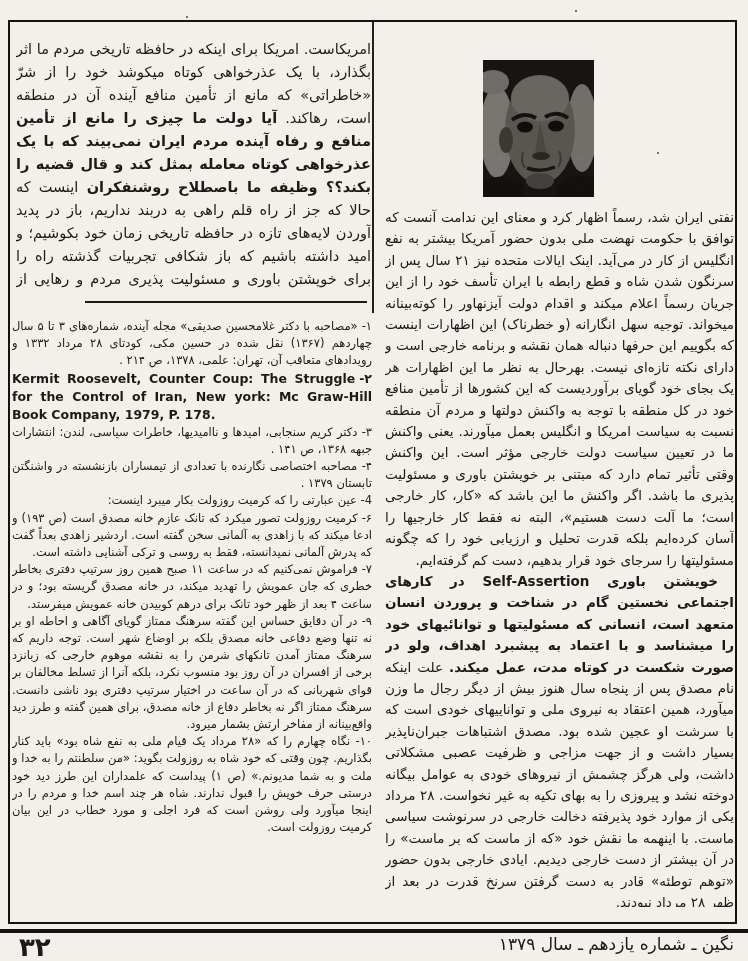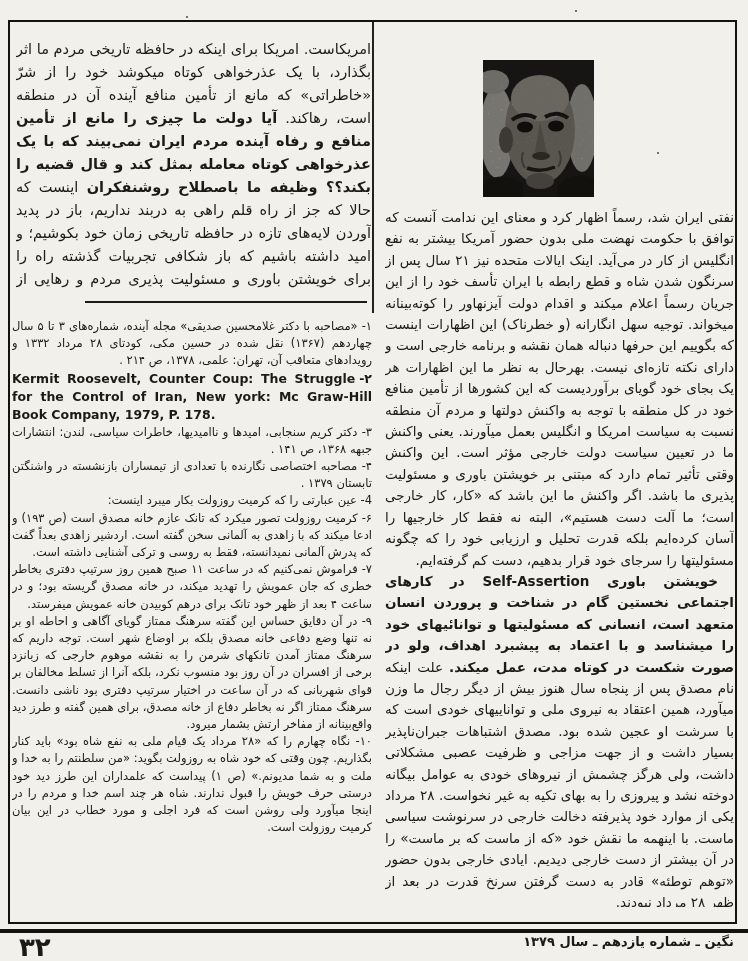--- a/index.html
+++ b/index.html
@@ -45,21 +45,21 @@
   .footnotes p.en{
     direction:ltr;text-align:justify;font-weight:600;font-size:12.5px;line-height:18px;
   }
   .fn-marker{float:right;font-weight:600;padding-left:4px;}
   
   .footer-rule{
     position:absolute;left:0;top:929px;width:748px;height:4px;background:#15130f;
   }
   .footer-journal{
     position:absolute;right:14px;top:934px;direction:rtl;
-    font-size:13px;font-weight:700;letter-spacing:.3px;
+    font-size:17px;font-weight:400;letter-spacing:.3px;
   }
   .footer-pagenum{
     position:absolute;left:19px;top:932px;font-size:26px;font-weight:bold;
   }
   .speck{position:absolute;background:#4a463f;border-radius:50%;}
 </style>
 </head>
 <body>
 
 <div class="page">

